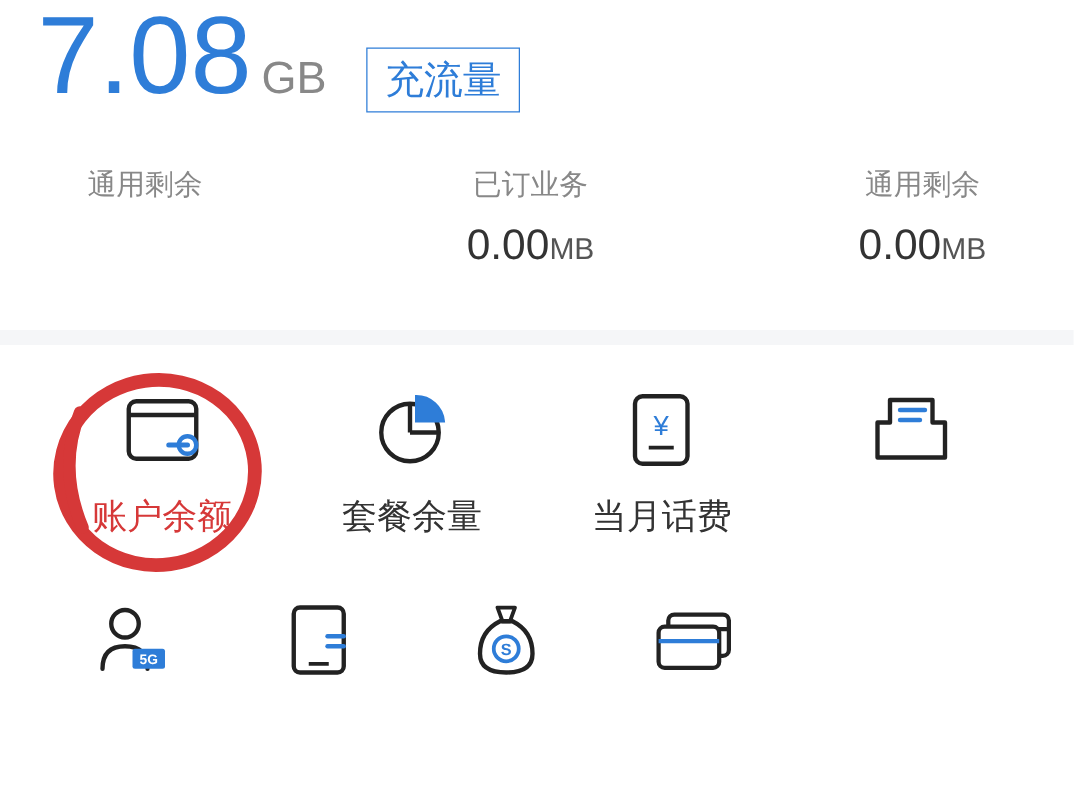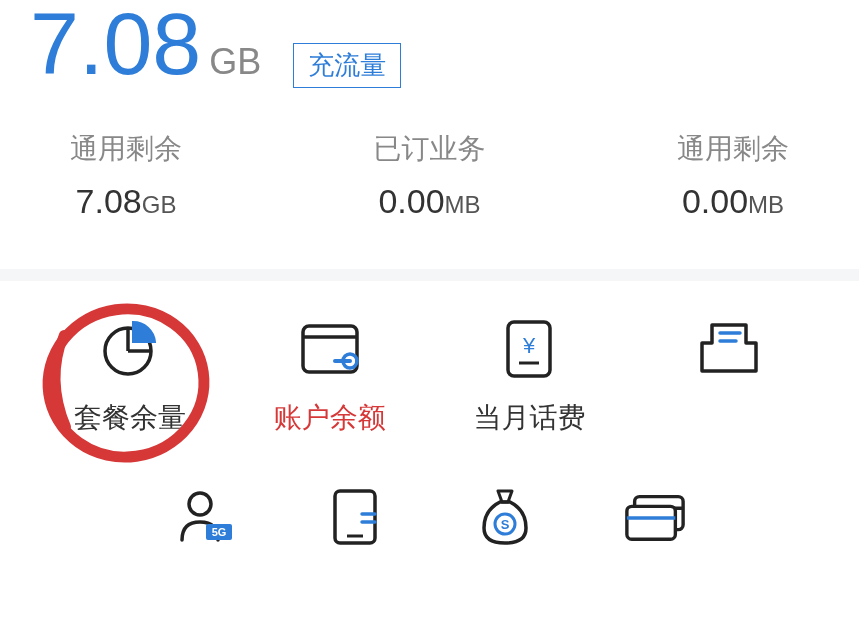--- a/index.html
+++ b/index.html
@@ -28,39 +28,39 @@
     }
     .data-unit {
       font-size: 36px;
       color: #888;
       margin-left: -8px;
     }
     .recharge-btn {
       border: 1.5px solid #2e7dd8;
       color: #2e7dd8;
       padding: 4px 14px;
-      font-size: 26px;
+      font-size: 31px;
       background: #fff;
       cursor: pointer;
       margin-left: 16px;
     }
     .remaining-row {
       display: flex;
       justify-content: space-between;
       margin-top: 42px;
       padding: 0 40px;
     }
     .remaining-item {
       display: flex;
       flex-direction: column;
       align-items: center;
       gap: 14px;
     }
     .remaining-label {
-      font-size: 28px;
+      font-size: 23px;
       color: #888;
     }
     .remaining-value {
       font-size: 34px;
       color: #333;
       font-weight: 400;
     }
     .remaining-unit {
       font-size: 24px;
       color: #555;
@@ -105,81 +105,80 @@
       left: 6px;
       top: -18px;
       width: 180px;
       height: 168px;
       pointer-events: none;
       z-index: 10;
     }
     svg { display: block; }
     .grid-row-2 {
       display: flex;
-      justify-content: center;
+      justify-content: flex-start;
       margin-top: 10px;
     }
   </style>
 </head>
 <body>
 
 <div class="top-section">
   <div class="data-header">
     <span class="data-value">7.08</span>
     <span class="data-unit">GB</span>
     <button class="recharge-btn">充流量</button>
   </div>
 
   <div class="remaining-row">
     <div class="remaining-item">
       <span class="remaining-label">通用剩余</span>
-      <span><span class="remaining-value">7.08</span><span class="remaining-unit">GB</span></span>
     </div>
     <div class="remaining-item">
       <span class="remaining-label">已订业务</span>
       <span><span class="remaining-value">0.00</span><span class="remaining-unit">MB</span></span>
     </div>
     <div class="remaining-item">
       <span class="remaining-label">通用剩余</span>
       <span><span class="remaining-value">0.00</span><span class="remaining-unit">MB</span></span>
     </div>
   </div>
 </div>
 
 <div class="grid-section">
   <div class="grid-row">
     <svg class="circle-annotation" viewBox="0 0 180 168">
       <ellipse cx="90" cy="84" rx="78" ry="74" fill="none" stroke="#d63838" stroke-width="11" stroke-linecap="round" transform="rotate(-8 90 84)"></ellipse>
       <path d="M 28 36 Q 10 80 30 128" fill="none" stroke="#d63838" stroke-width="10" stroke-linecap="round"></path>
     </svg>
 
+    <div class="grid-item highlighted">
+      <span class="icon-box">
+        <svg width="60" height="52" viewBox="0 0 60 52">
+          <rect x="3" y="3" width="54" height="46" rx="6" fill="none" stroke="#222" stroke-width="3.5"></rect>
+          <path d="M 3 14 L 57 14" stroke="#222" stroke-width="3.5"></path>
+          <path d="M 35 38 L 50 38" stroke="#2e7dd8" stroke-width="4" stroke-linecap="round"></path>
+          <circle cx="50" cy="38" r="7" fill="none" stroke="#2e7dd8" stroke-width="3.5"></circle>
+        </svg>
+      </span>
+      <span class="grid-label">账户余额</span>
+    </div>
+
     <div class="grid-item">
       <span class="icon-box">
         <svg width="58" height="58" viewBox="0 0 58 58">
           <circle cx="27" cy="31" r="23" fill="none" stroke="#222" stroke-width="3.5"></circle>
           <path d="M 27 31 L 27 8" stroke="#222" stroke-width="3.5"></path>
           <path d="M 27 31 L 50 31" stroke="#222" stroke-width="3.5"></path>
           <path d="M 32 2 L 32 22 L 54 22 A 22 22 0 0 0 32 2 Z" fill="#2e7dd8" stroke="#2e7dd8" stroke-width="2"></path>
         </svg>
       </span>
       <span class="grid-label">套餐余量</span>
     </div>
 
-    <div class="grid-item highlighted">
-      <span class="icon-box">
-        <svg width="60" height="52" viewBox="0 0 60 52">
-          <rect x="3" y="3" width="54" height="46" rx="6" fill="none" stroke="#222" stroke-width="3.5"></rect>
-          <path d="M 3 14 L 57 14" stroke="#222" stroke-width="3.5"></path>
-          <path d="M 35 38 L 50 38" stroke="#2e7dd8" stroke-width="4" stroke-linecap="round"></path>
-          <circle cx="50" cy="38" r="7" fill="none" stroke="#2e7dd8" stroke-width="3.5"></circle>
-        </svg>
-      </span>
-      <span class="grid-label">账户余额</span>
-    </div>
-
     <div class="grid-item">
       <span class="icon-box">
         <svg width="48" height="60" viewBox="0 0 48 60">
           <rect x="3" y="3" width="42" height="54" rx="6" fill="none" stroke="#222" stroke-width="3.5"></rect>
           <text x="24" y="34" text-anchor="middle" font-size="22" fill="#2e7dd8" font-weight="500">¥</text>
           <line x1="14" y1="44" x2="34" y2="44" stroke="#222" stroke-width="3"></line>
         </svg>
       </span>
       <span class="grid-label">当月话费</span>
     </div>

